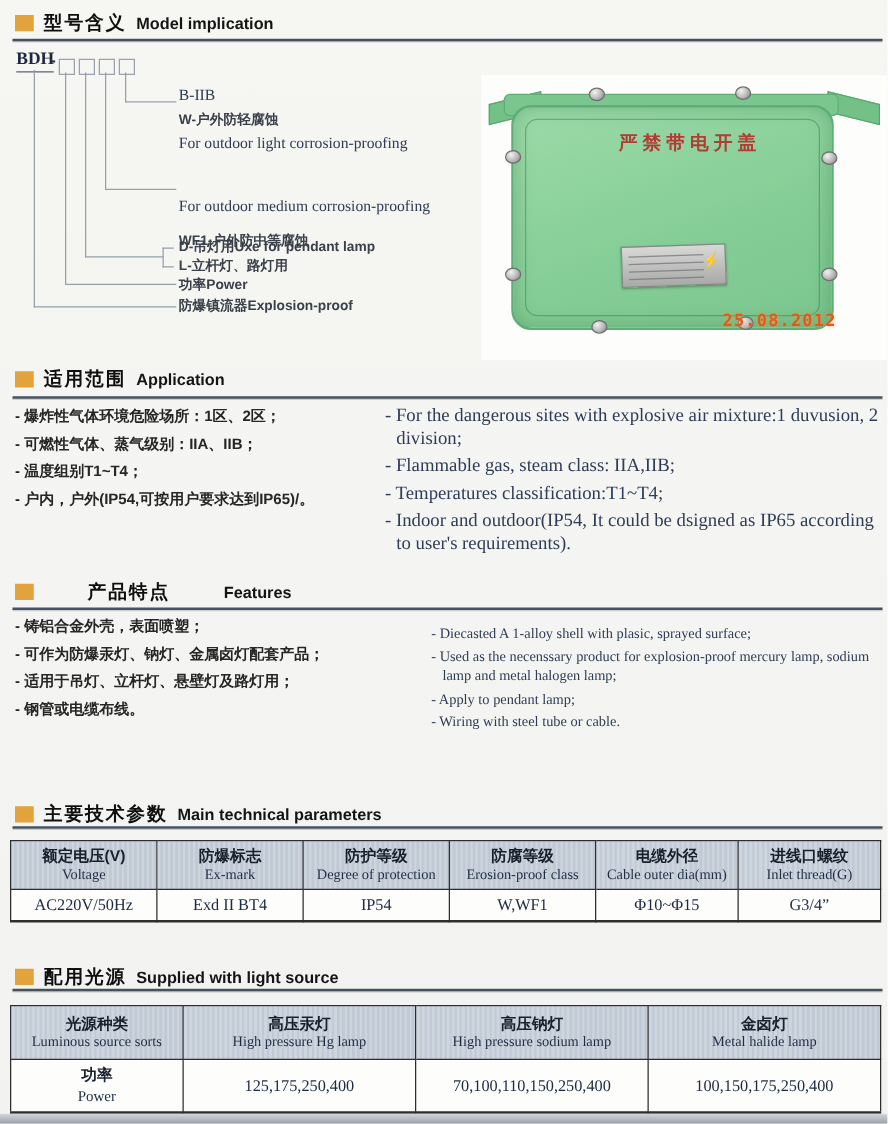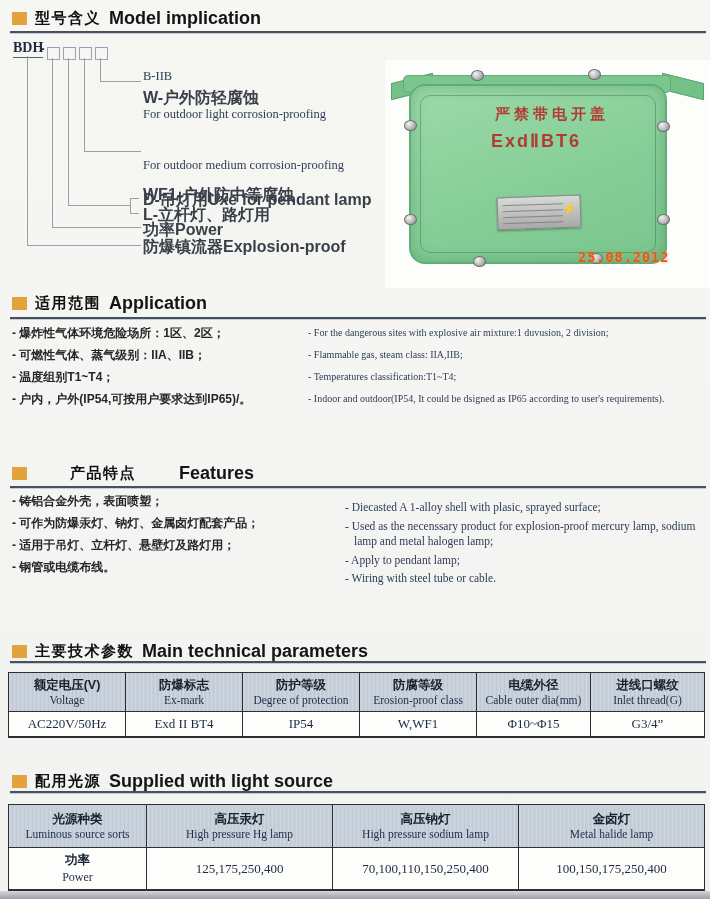--- a/index.html
+++ b/index.html
@@ -3,31 +3,31 @@
 <meta charset="utf-8">
 <style>
   html,body{margin:0;padding:0;}
   .page{position:relative;width:710px;height:899px;overflow:hidden;
         background:linear-gradient(180deg,#f6f6f3 0%,#f4f5f2 55%,#f2f3f0 100%);
         font-family:"Liberation Sans",sans-serif;}
   
   .sec-head{position:absolute;left:12px;display:flex;align-items:center;gap:8px;height:18px;}
   .sq{width:15px;height:13px;background:#E2A33D;flex:0 0 auto;}
   .sec-zh{font-size:15px;font-weight:bold;color:#0f0f0f;letter-spacing:1.5px;white-space:nowrap;}
-  .sec-en{font-size:18px;font-weight:bold;color:#141414;white-space:nowrap;}
+  .sec-en{font-size:13px;font-weight:bold;color:#141414;white-space:nowrap;}
   .rule{position:absolute;left:10px;width:696px;border-top:2px solid #46515f;box-shadow:0 1px 0 rgba(120,130,145,.35);}
   
   .bdh{position:absolute;left:13px;top:40px;font-family:"Liberation Serif",serif;font-weight:bold;
        font-size:14px;color:#1d2840;border-bottom:1px solid #5a6470;padding-bottom:1px;}
   .dash{position:absolute;left:40px;top:40px;font-weight:bold;color:#2a3345;font-size:14px;}
   .dsq{position:absolute;top:47px;width:11px;height:11px;border:1px solid #99a2ad;background:transparent;}
   .el{position:absolute;border-left:1px solid #97a0ab;border-bottom:1px solid #97a0ab;}
   .bracket{position:absolute;border-left:1px solid #97a0ab;border-top:1px solid #97a0ab;border-bottom:1px solid #97a0ab;}
   .dlab-en{position:absolute;left:143px;font-family:"Liberation Serif",serif;font-size:12.5px;color:#2e3c55;white-space:nowrap;}
-  .dlab-zh{position:absolute;left:143px;font-size:16px;font-weight:bold;color:#3a4049;white-space:nowrap;}
+  .dlab-zh{position:absolute;left:143px;font-size:11px;font-weight:bold;color:#3a4049;white-space:nowrap;}
   
   .photo{position:absolute;left:385px;top:60px;width:325px;height:228px;background:#fdfdfc;}
   .rim{position:absolute;left:18px;top:15px;width:266px;height:16px;background:#7bc68e;border:1px solid #5fae77;border-radius:5px;}
   .ear{position:absolute;width:40px;height:15px;background:#74c188;border:1px solid #58a56e;}
   .ear.l{left:6px;top:18px;transform:skewY(-14deg);}
   .ear.r{right:6px;top:18px;transform:skewY(14deg);}
   .box-body{position:absolute;left:24px;top:24px;width:254px;height:176px;border-radius:16px;
             background:linear-gradient(160deg,#9cdaa9 0%,#86ce97 55%,#7ac58e 100%);
             border:2px solid #5fae77;box-shadow:inset 0 0 16px rgba(30,90,50,.28);}
   .box-inner{position:absolute;left:9px;top:9px;right:9px;bottom:9px;
@@ -42,21 +42,21 @@
          background:linear-gradient(180deg,#d8d8d6,#a9a9a7);border:1px solid #87878a;
          box-shadow:0 1px 2px rgba(0,0,0,.3);}
   .plate .ln{position:absolute;left:5px;right:17px;height:1px;background:#71717a;opacity:.75;}
   .lightning{position:absolute;right:3px;top:7px;color:#c0392b;font-size:12px;line-height:1;}
   .date{position:absolute;left:193px;top:189px;color:#e05a1e;font-family:"DejaVu Sans Mono",monospace;
         font-weight:bold;font-size:13.5px;letter-spacing:1px;text-shadow:0 0 3px rgba(255,150,70,.8);}
   
   .zh-list{position:absolute;}
   .zh-list div{font-size:12px;font-weight:bold;color:#262626;height:22px;line-height:22px;white-space:nowrap;}
   .en-list{position:absolute;}
-  .en-list div{font-family:"Liberation Serif",serif;font-size:10px;color:#2e3c55;
+  .en-list div{font-family:"Liberation Serif",serif;font-size:15px;color:#2e3c55;
                line-height:18px;margin-bottom:4px;padding-left:9px;text-indent:-9px;}
   .en-list.tight div{line-height:15.5px;margin-bottom:3px;font-size:11.5px;}
   
   table.t{position:absolute;border-collapse:collapse;table-layout:fixed;background:#fdfdfc;
           border:1px solid #2e2e2e;border-bottom-width:2px;}
   table.t th,table.t td{border:1px solid #2e2e2e;text-align:center;vertical-align:middle;padding:0;overflow:hidden;}
   table.t th{background:repeating-linear-gradient(90deg,#cdd5df 0px,#cdd5df 2px,#c1c9d4 2px,#c1c9d4 4px);}
   .th-zh{display:block;font-size:12.5px;font-weight:bold;color:#17212d;line-height:16px;}
   .th-en{display:block;font-family:"Liberation Serif",serif;font-size:11.5px;font-weight:normal;color:#1f2d44;line-height:15px;}
   table.t td{font-family:"Liberation Serif",serif;font-size:13px;color:#1c2a40;}
@@ -118,21 +118,20 @@
     </div>
     <span class="bolt" style="left:86px;top:10px;"></span>
     <span class="bolt" style="left:203px;top:9px;"></span>
     <span class="bolt" style="left:19px;top:60px;"></span>
     <span class="bolt" style="left:19px;top:154px;"></span>
     <span class="bolt" style="left:272px;top:61px;"></span>
     <span class="bolt" style="left:272px;top:154px;"></span>
     <span class="bolt" style="left:88px;top:196px;"></span>
     <span class="bolt" style="left:205px;top:193px;"></span>
     <div class="warn1">严禁带电开盖</div>
-    <div class="warn2">ExdⅡBT6</div>
     <div class="plate">
       <span class="ln" style="top:7px;"></span>
       <span class="ln" style="top:13px;"></span>
       <span class="ln" style="top:19px;"></span>
       <span class="ln" style="top:25px;"></span>
       <span class="lightning">⚡</span>
     </div>
     <div class="date">25.08.2012</div>
   </div>
 

